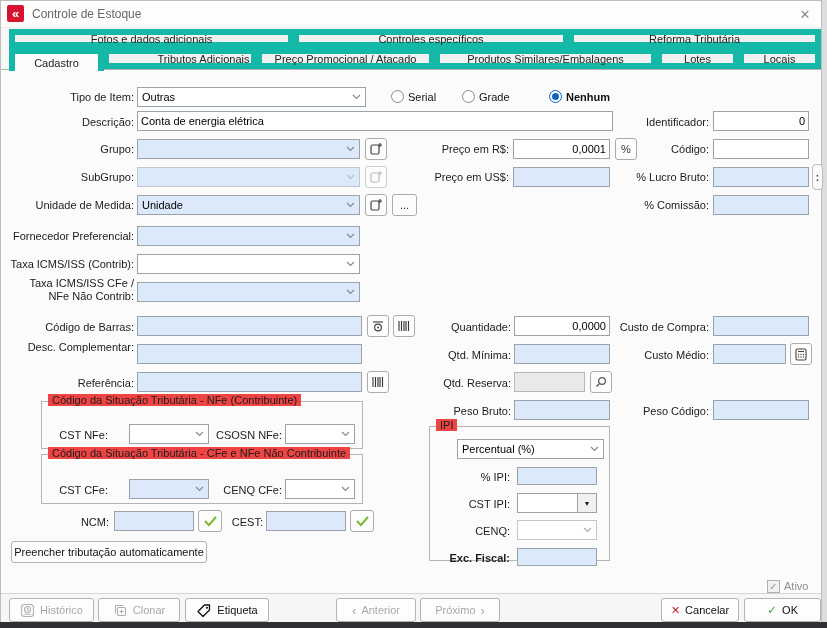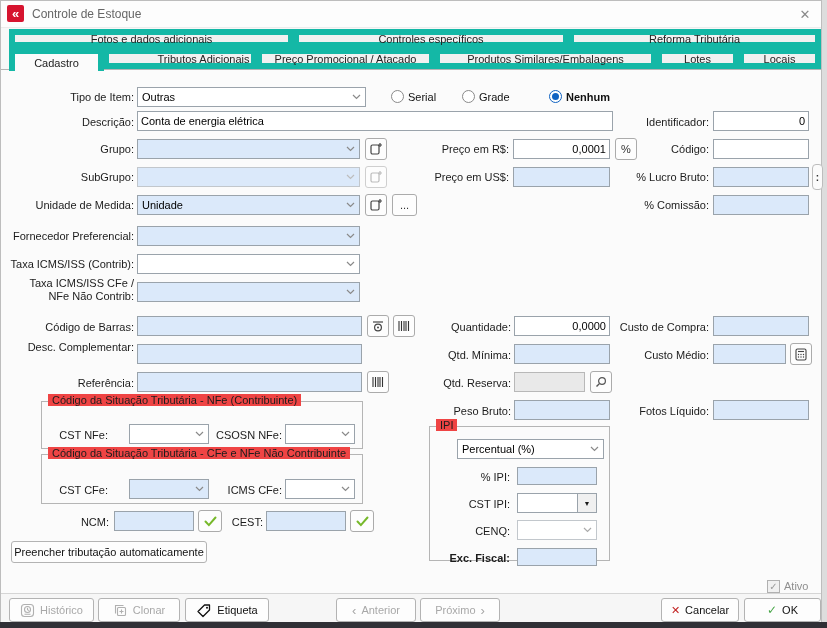--- a/index.html
+++ b/index.html
@@ -282,21 +282,21 @@
       <span>
           <svg width="14" height="14" viewBox="0 0 14 14">
             <circle cx="8" cy="6" r="3.4" fill="none" stroke="#555" stroke-width="1.2"></circle>
             <path d="M5.3 8.7L2.5 11.5" stroke="#555" stroke-width="1.4"></path>
           </svg>
         </span>
     </div>
 
     <div class="lbl" style="left:436px;top:404px;width:74px;">Peso Bruto:</div>
     <input class="inp blue" style="left: 513px; top: 399px; width: 96px;" readonly="" value="">
-    <div class="lbl" style="left:610px;top:404px;width:98px;">Fotos Líquido:</div>
+    <div class="lbl" style="left:610px;top:404px;width:98px;">Peso Código:</div>
     <input class="inp blue" style="left: 712px; top: 399px; width: 96px;" readonly="" value="">
 
     <div class="gbox" style="left:40px;top:400px;width:322px;height:48px;">
       <span class="legend">Código da Situação Tributária - NFe (Contribuinte)</span>
       <div class="glbl" style="left:4px;top:27px;width:62px;">CST NFe:</div>
       <div class="combo" style="left:87px;top:22px;width:80px;">
         <span class="cval"></span>
         <span class="chev">
             <svg width="9" height="6" viewBox="0 0 9 6">
               <path d="M1 1l3.5 3.5L8 1" stroke="#8a8a8a" stroke-width="1.2" fill="none"></path>
@@ -318,21 +318,21 @@
       <span class="legend">Código da Situação Tributária - CFe e NFe Não Contribuinte</span>
       <div class="glbl" style="left:4px;top:29px;width:62px;">CST CFe:</div>
       <div class="combo blue" style="left:87px;top:24px;width:80px;">
         <span class="cval"></span>
         <span class="chev">
             <svg width="9" height="6" viewBox="0 0 9 6">
               <path d="M1 1l3.5 3.5L8 1" stroke="#8a8a8a" stroke-width="1.2" fill="none"></path>
             </svg>
           </span>
       </div>
-      <div class="glbl" style="left:166px;top:29px;width:74px;">ICMS CFe:</div>
+      <div class="glbl" style="left:166px;top:29px;width:74px;">CENQ CFe:</div>
       <div class="combo" style="left:243px;top:24px;width:70px;">
         <span class="cval"></span>
         <span class="chev">
             <svg width="9" height="6" viewBox="0 0 9 6">
               <path d="M1 1l3.5 3.5L8 1" stroke="#8a8a8a" stroke-width="1.2" fill="none"></path>
             </svg>
           </span>
       </div>
     </div>
 

